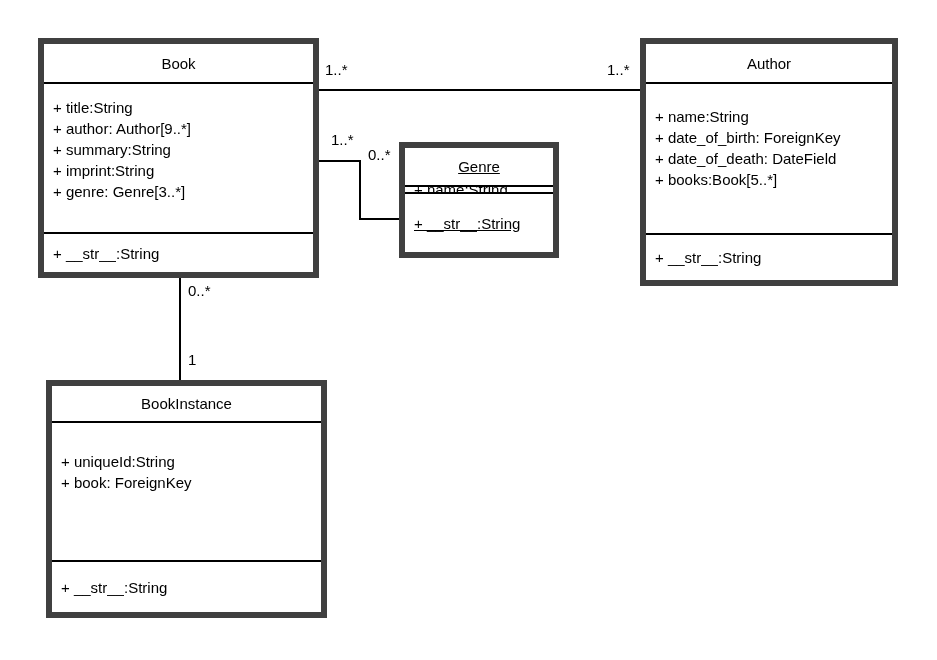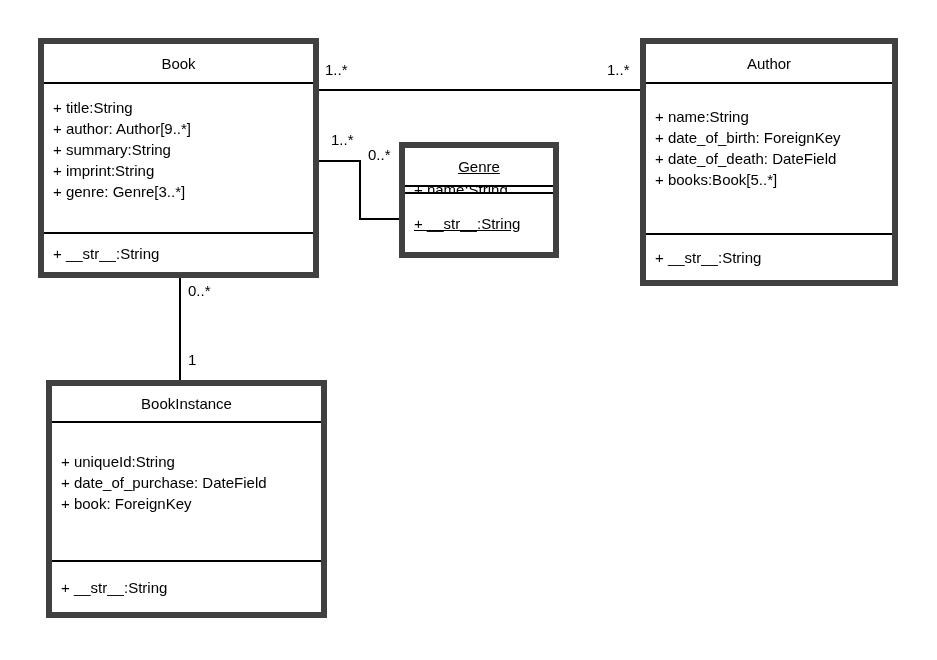--- a/index.html
+++ b/index.html
@@ -122,21 +122,20 @@
       </div>
     <div class="uml-methods" style="height:60px;">
         <div class="uml-line">+ __str__:String</div>
       </div>
   </div>
 
   <div class="uml-class" style="left:38px; top:380px; width:281px; height:238px;margin-left:8px;">
     <div class="uml-title" style="height:37px;">BookInstance</div>
     <div class="uml-attrs" style="padding-top:28px;">
         <div class="uml-line">+ uniqueId:String</div>
-        <div class="uml-line">+ date_of_purchase: DateField</div>
         <div class="uml-line">+ book: ForeignKey</div>
       </div>
     <div class="uml-methods" style="height:52px;">
         <div class="uml-line">+ __str__:String</div>
       </div>
   </div>
 
 </div>
 
 </body></html>

